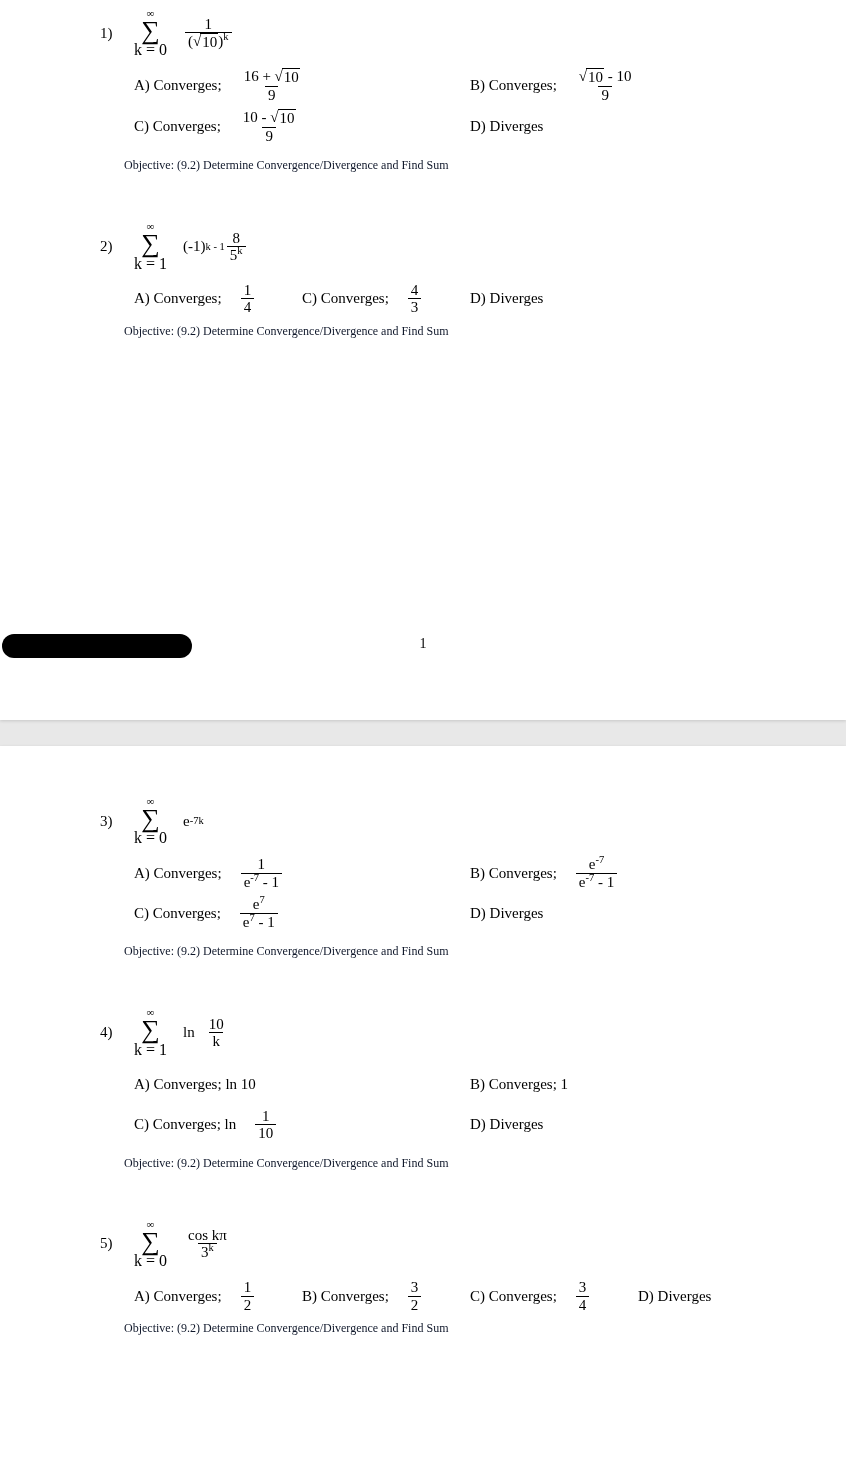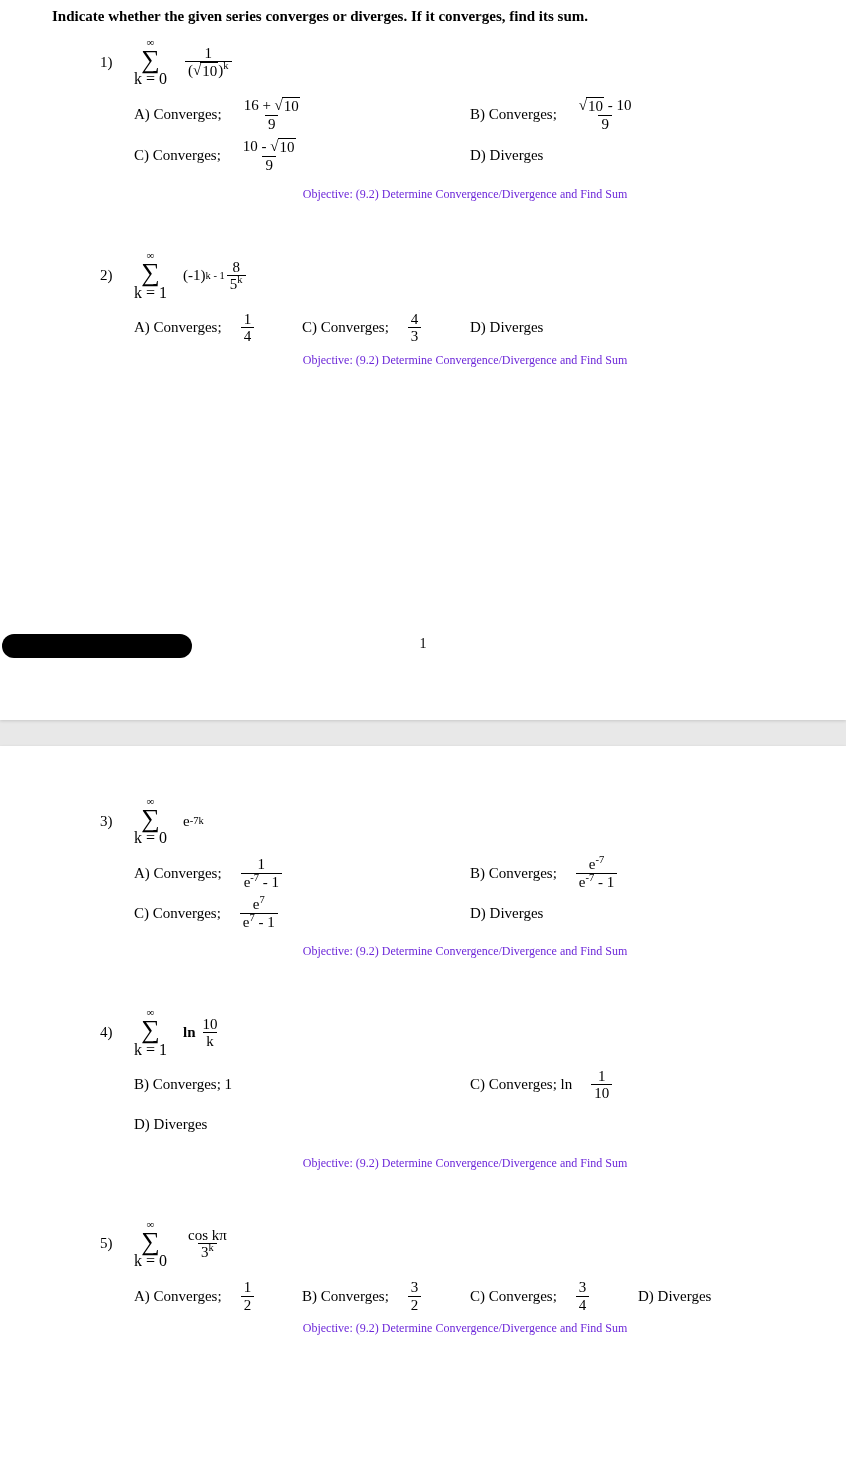--- a/index.html
+++ b/index.html
@@ -75,25 +75,24 @@
   }
   .opt {
     display: flex;
     align-items: center;
     gap: 17px;
     min-height: 34px;
   }
   .opts2 .opt { width: 50%; margin-bottom: 6px; }
   .opts4 .opt { width: 25%; }
   .objective {
-    color: #6d28d9;
+    color: #0f172a;
     font-size: 12px;
     margin-left: 24px;
     margin-top: 8px;
-    text-align: center;
   }
   .redaction {
     position: absolute;
     left: 2px;
     bottom: 62px;
     width: 190px;
     height: 24px;
     background: #000;
     border-radius: 12px;
   }
@@ -102,21 +101,20 @@
     bottom: 68px;
     left: 50%;
     transform: translateX(-50%);
     font-size: 14px;
   }
 </style>
 </head>
 <body>
 
 <div class="page">
-  <div class="instructions">Indicate whether the given series converges or diverges. If it converges, find its sum.</div>
 
   <div class="problem">
     <div class="prow">
       <span class="pnum">1)</span>
       <span class="sum">
         <span class="top">∞</span>
         <span class="sigma">∑</span>
         <span class="bot">k = 0</span>
       </span>
       <span class="expr">
@@ -246,28 +244,29 @@
 
   <div class="problem" style="margin-top:48px;">
     <div class="prow">
       <span class="pnum">4)</span>
       <span class="sum">
         <span class="top">∞</span>
         <span class="sigma">∑</span>
         <span class="bot">k = 1</span>
       </span>
       <span class="expr">
-        <span style="margin-right:2px;font-weight:bold;">ln</span>
+        <span style="margin-right:9px;">ln</span>
         <span class="frac">
           <span class="num">10</span>
           <span class="den">k</span>
         </span>
       </span>
     </div>
     <div class="opts opts2">
+      <div class="opt">A) Converges; ln 10</div>
       <div class="opt">B) Converges; 1</div>
       <div class="opt">
         <span>C) Converges; ln</span>
         <span class="frac">
             <span class="num">1</span>
             <span class="den">10</span>
           </span>
       </div>
       <div class="opt">D) Diverges</div>
     </div>

